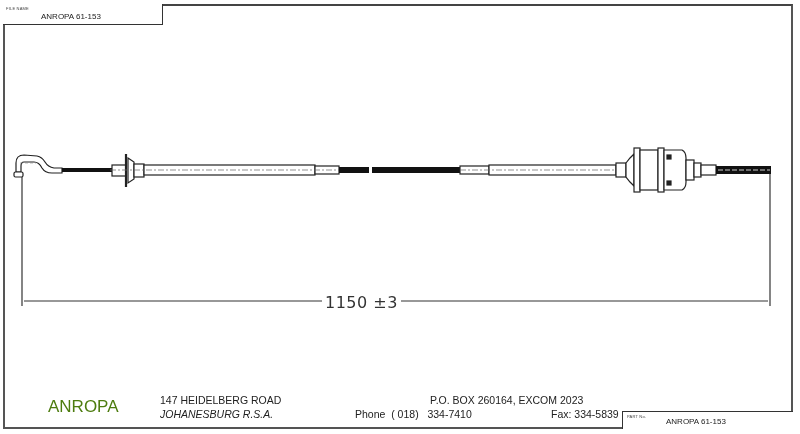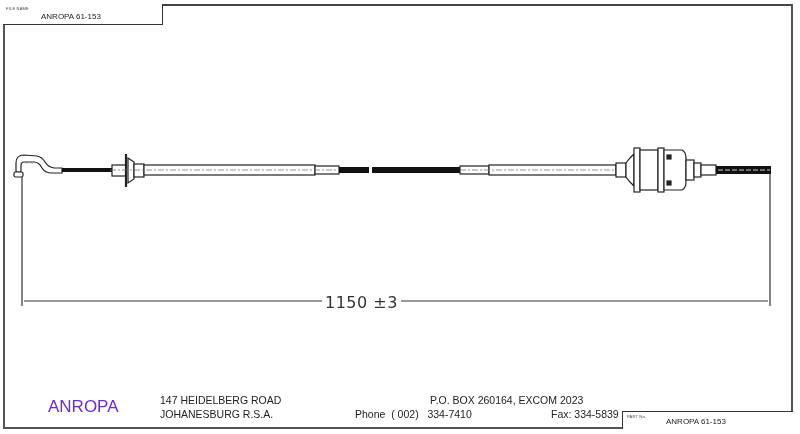--- a/index.html
+++ b/index.html
@@ -3,21 +3,21 @@
   <meta charset="utf-8">
   <style>
     html, body { margin: 0; padding: 0; background: #ffffff; }
     body { width: 800px; height: 434px; position: relative; overflow: hidden; font-family: "Liberation Sans", sans-serif; color: #111; }
     .frame { position: absolute; left: 3px; top: 4px; width: 790px; height: 425px; border: 2px solid #555; border-top: 2px solid #444; box-sizing: border-box; }
     .filename-box { position: absolute; left: 3px; top: 4px; width: 160px; height: 21px; border: 1px solid #333; border-left: none; border-top: none; box-sizing: border-box; background: #fff; }
     .tiny-label { position: absolute; font-size: 4px; color: #444; letter-spacing: 0.2px; }
     .filename-val { position: absolute; left: 38px; top: 8px; font-size: 8px; color: #222; }
     .drawing { position: absolute; left: 0; top: 0; }
     .dim-text { position: absolute; left: 322px; top: 293px; font-family: "DejaVu Sans", sans-serif; font-size: 16px; color: #333; background: #fff; padding: 0 3px; letter-spacing: 0.5px; }
-    .brand { position: absolute; left: 48px; top: 397px; font-size: 17px; color: #6d28d9; }
+    .brand { position: absolute; left: 48px; top: 397px; font-size: 17px; color: #4d7c0f; }
     .addr { position: absolute; font-size: 10.5px; color: #222; }
     .partno-box { position: absolute; left: 622px; top: 411px; width: 171px; height: 18px; border: 1px solid #333; border-right: none; border-bottom: none; box-sizing: border-box; background: #fff; }
     .partno-val { position: absolute; left: 43px; top: 5px; font-size: 8px; color: #222; }
   </style>
 </head>
 <body>
 
 <div class="frame"></div>
 
 <div class="filename-box">
@@ -82,21 +82,21 @@
     <line x1="24" y1="301" x2="768" y2="301"></line>
   </g>
 
   <line x1="4" y1="428" x2="793" y2="428" stroke="#555" stroke-width="1.5"></line>
 </svg>
 
 <div class="dim-text">1150  ±3</div>
 
 <div class="brand">ANROPA</div>
 <div class="addr" style="left:160px;top:394px;">147 HEIDELBERG ROAD</div>
-<div class="addr" style="left:160px;top:408px;">JOHANESBURG R.S.A.</div>
+<div class="addr" style="left:160px;top:408px;font-style:italic;">JOHANESBURG R.S.A.</div>
 <div class="addr" style="left:389px;top:394px;padding-left:41px;">P.O. BOX 260164, EXCOM 2023</div>
-<div class="addr" style="left:355px;top:408px;white-space:pre;">Phone  ( 002)   334-7410</div>
+<div class="addr" style="left:355px;top:408px;white-space:pre;">Phone  ( 018)   334-7410</div>
 <div class="addr" style="left:527px;top:408px;padding-left:24px;">Fax: 334-5839</div>
 
 <div class="partno-box">
   <span class="tiny-label" style="left:4px;top:2px;">PART No.</span>
   <span class="partno-val">ANROPA 61-153</span>
 </div>
 
 </body></html>

